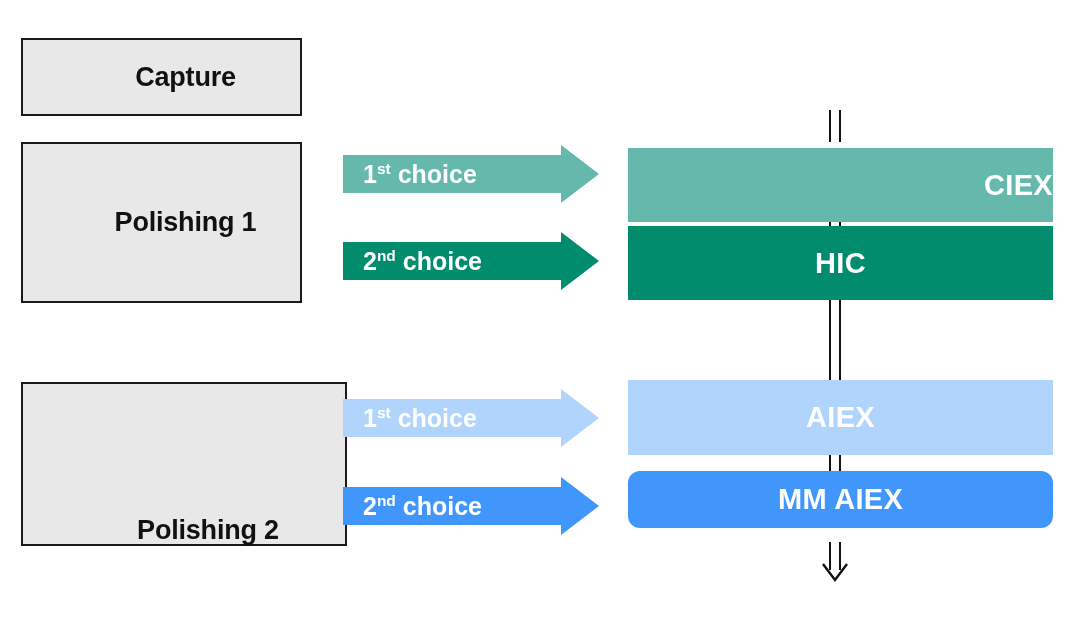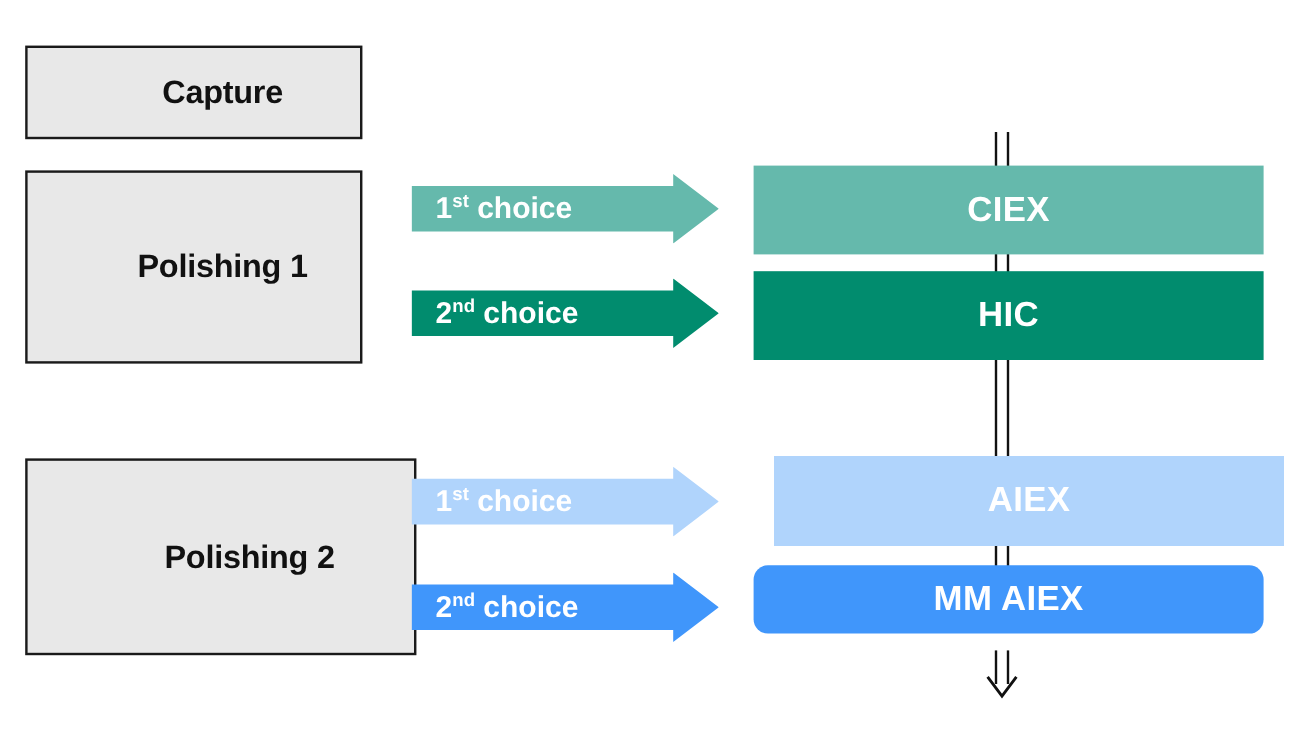--- a/index.html
+++ b/index.html
@@ -106,21 +106,21 @@
 <div id="canvas">
 
   <div class="stage-box" style="left:21px; top:38px; width:281px; height:78px;">
     <span class="stage-label">Capture</span>
   </div>
 
   <div class="stage-box" style="left:21px; top:142px; width:281px; height:161px;">
     <span class="stage-label">Polishing 1</span>
   </div>
 
-  <div class="stage-box" style="left:21px; top:382px; width:326px; height:164px;">
+  <div class="stage-box" style="left:21px; top:382px; width:326px; height:164px;align-items:flex-end;">
     <span class="stage-label">Polishing 2</span>
   </div>
 
   <div class="choice-arrow" style="left:343px; top:145px; width:256px; height:58px;">
     <svg class="arrow-shape" viewBox="0 0 256 58" preserveAspectRatio="none">
       <polygon points="0,10 218,10 218,0 256,29 218,58 218,48 0,48" fill="#65b9ac"></polygon>
     </svg>
     <span class="choice-label"><span>1</span><sup>st</sup>&nbsp;<span>choice</span></span>
   </div>
 
@@ -167,29 +167,29 @@
 
   <div class="connector" style="left:829px; top:542px; width:12px; height:28px;">
     <div class="ln left"></div>
       <div class="ln right"></div>
   </div>
   <svg class="arrow-head-open" style="left:820px; top:560px; width:30px; height:24px;" viewBox="0 0 30 24">
     <polyline points="3,4 15,20 27,4" fill="none" stroke="#111111" stroke-width="2.4" stroke-linecap="butt" stroke-linejoin="miter"></polyline>
   </svg>
 
 
-  <div class="proc-box" style="left:628px; top:138px; width:425px; height:74px; background:#65b9ac;">
+  <div class="proc-box" style="left:628px; top:148px; width:425px; height:74px; background:#65b9ac;justify-content:flex-end;">
     <span class="proc-label">CIEX</span>
   </div>
 
   <div class="proc-box" style="left:628px; top:226px; width:425px; height:74px; background:#018c6e;">
     <span class="proc-label">HIC</span>
   </div>
 
-  <div class="proc-box" style="left:645px; top:380px; width:425px; height:75px; background:#b0d4fc;">
+  <div class="proc-box" style="left:628px; top:380px; width:425px; height:75px; background:#b0d4fc;">
     <span class="proc-label">AIEX</span>
   </div>
 
   <div class="proc-box" style="left:628px; top:471px; width:425px; height:57px; background:#4096fb;border-radius:12px;">
     <span class="proc-label">MM AIEX</span>
   </div>
 
 </div>
 
 </body></html>

